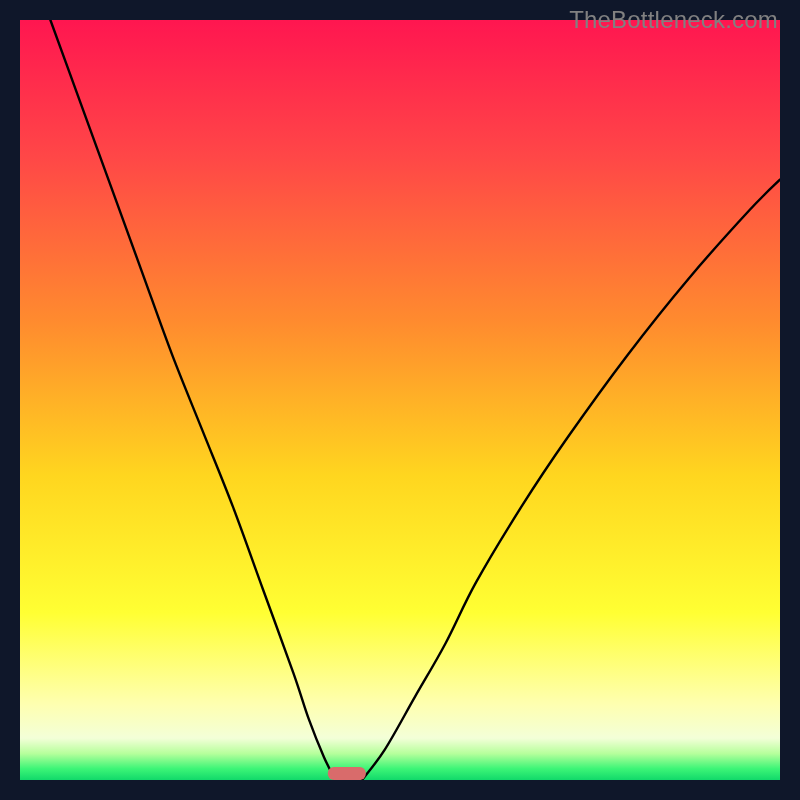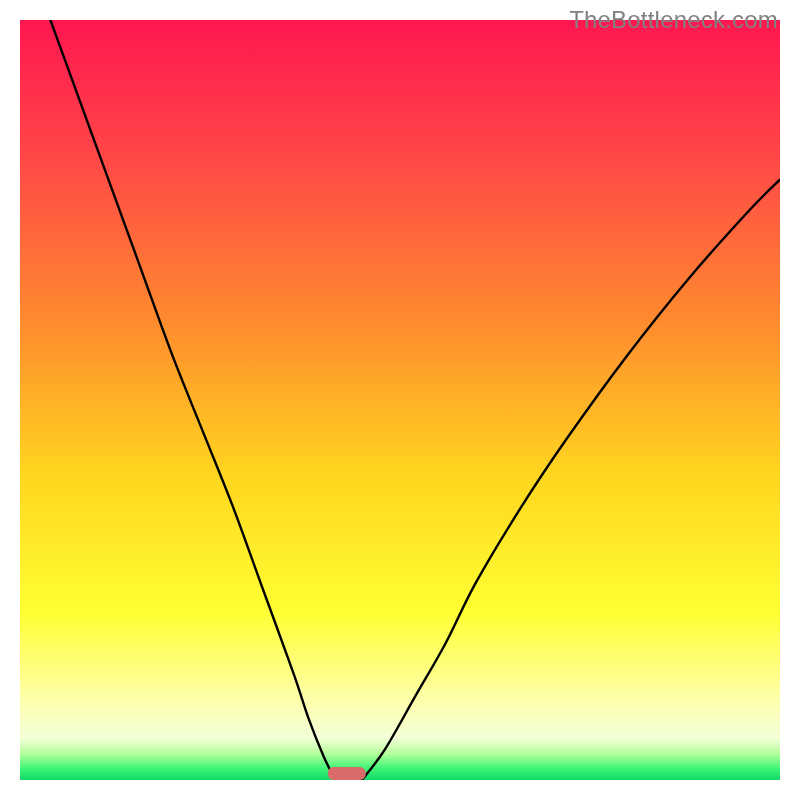--- a/index.html
+++ b/index.html
@@ -8,21 +8,21 @@
     width: 800px;
     height: 800px;
     background: #000;
     font-family: Arial, Helvetica, sans-serif;
     overflow: hidden;
   }
   .frame {
     position: relative;
     width: 800px;
     height: 800px;
-    background: #ffffff;
+    background: #0f172a;
   }
   .watermark {
     position: absolute;
     top: 6px;
     right: 22px;
     color: #818181;
     font-size: 24px;
     font-weight: 400;
     letter-spacing: 0.2px;
     z-index: 3;

